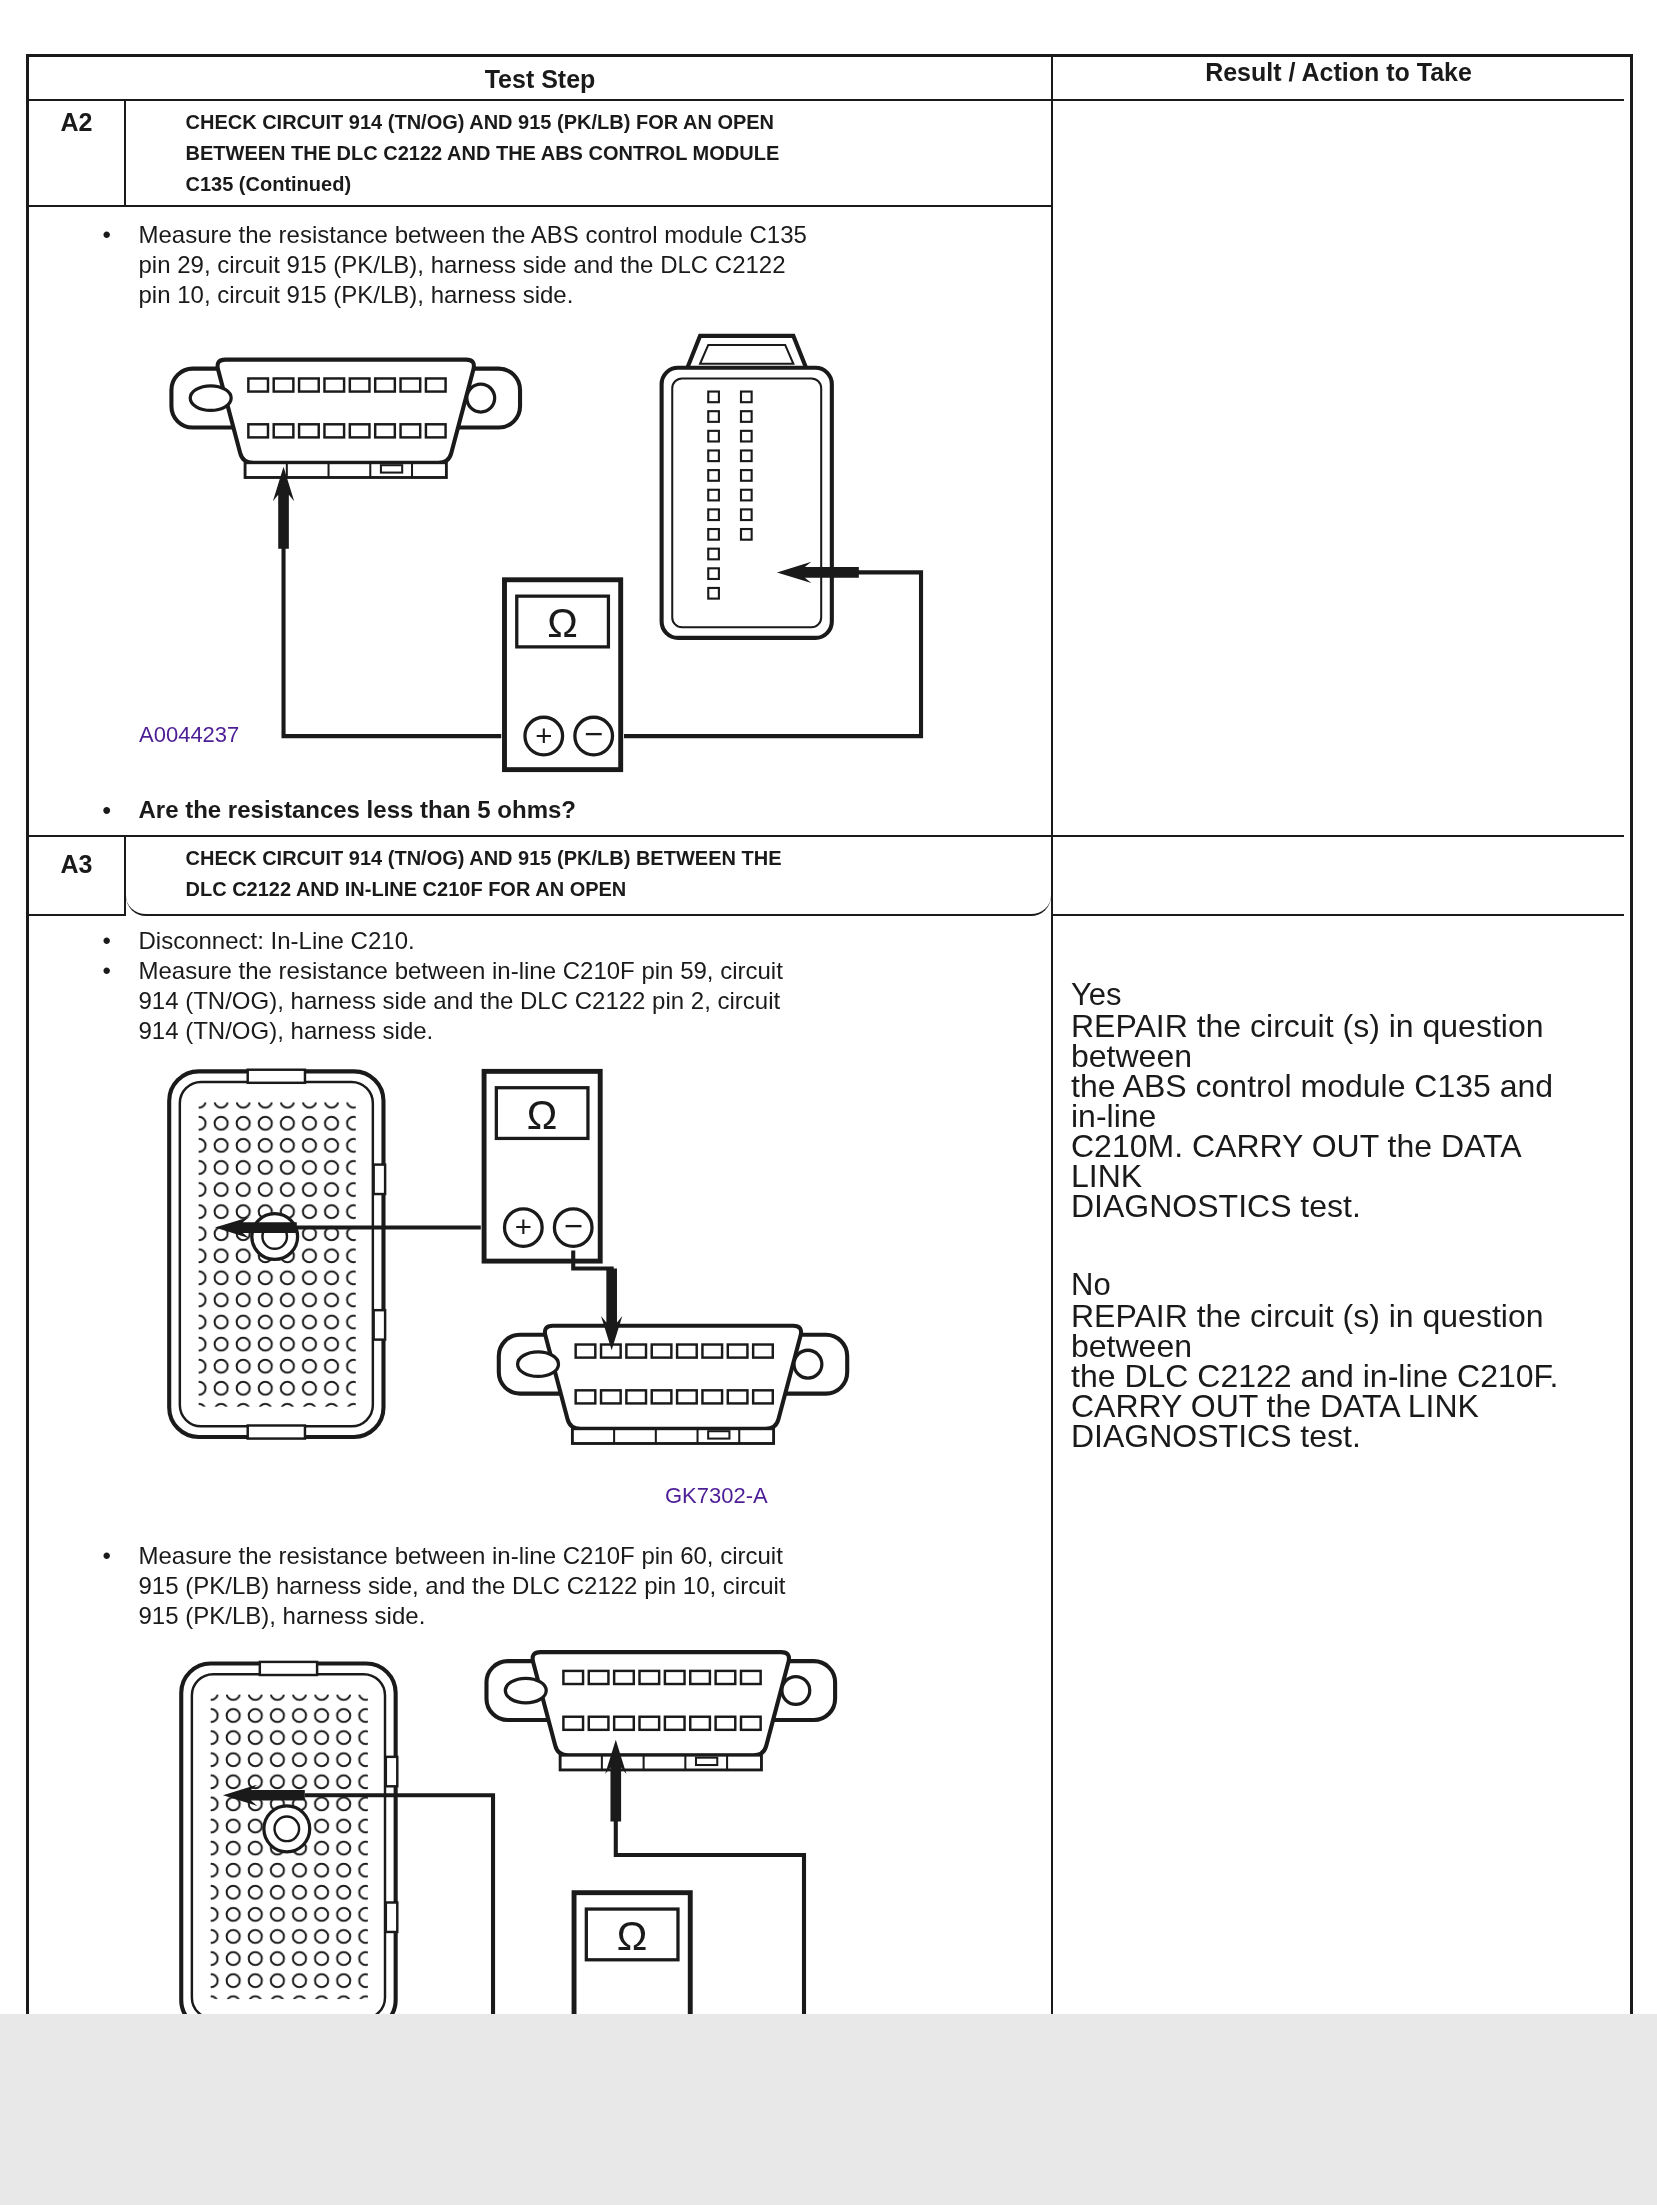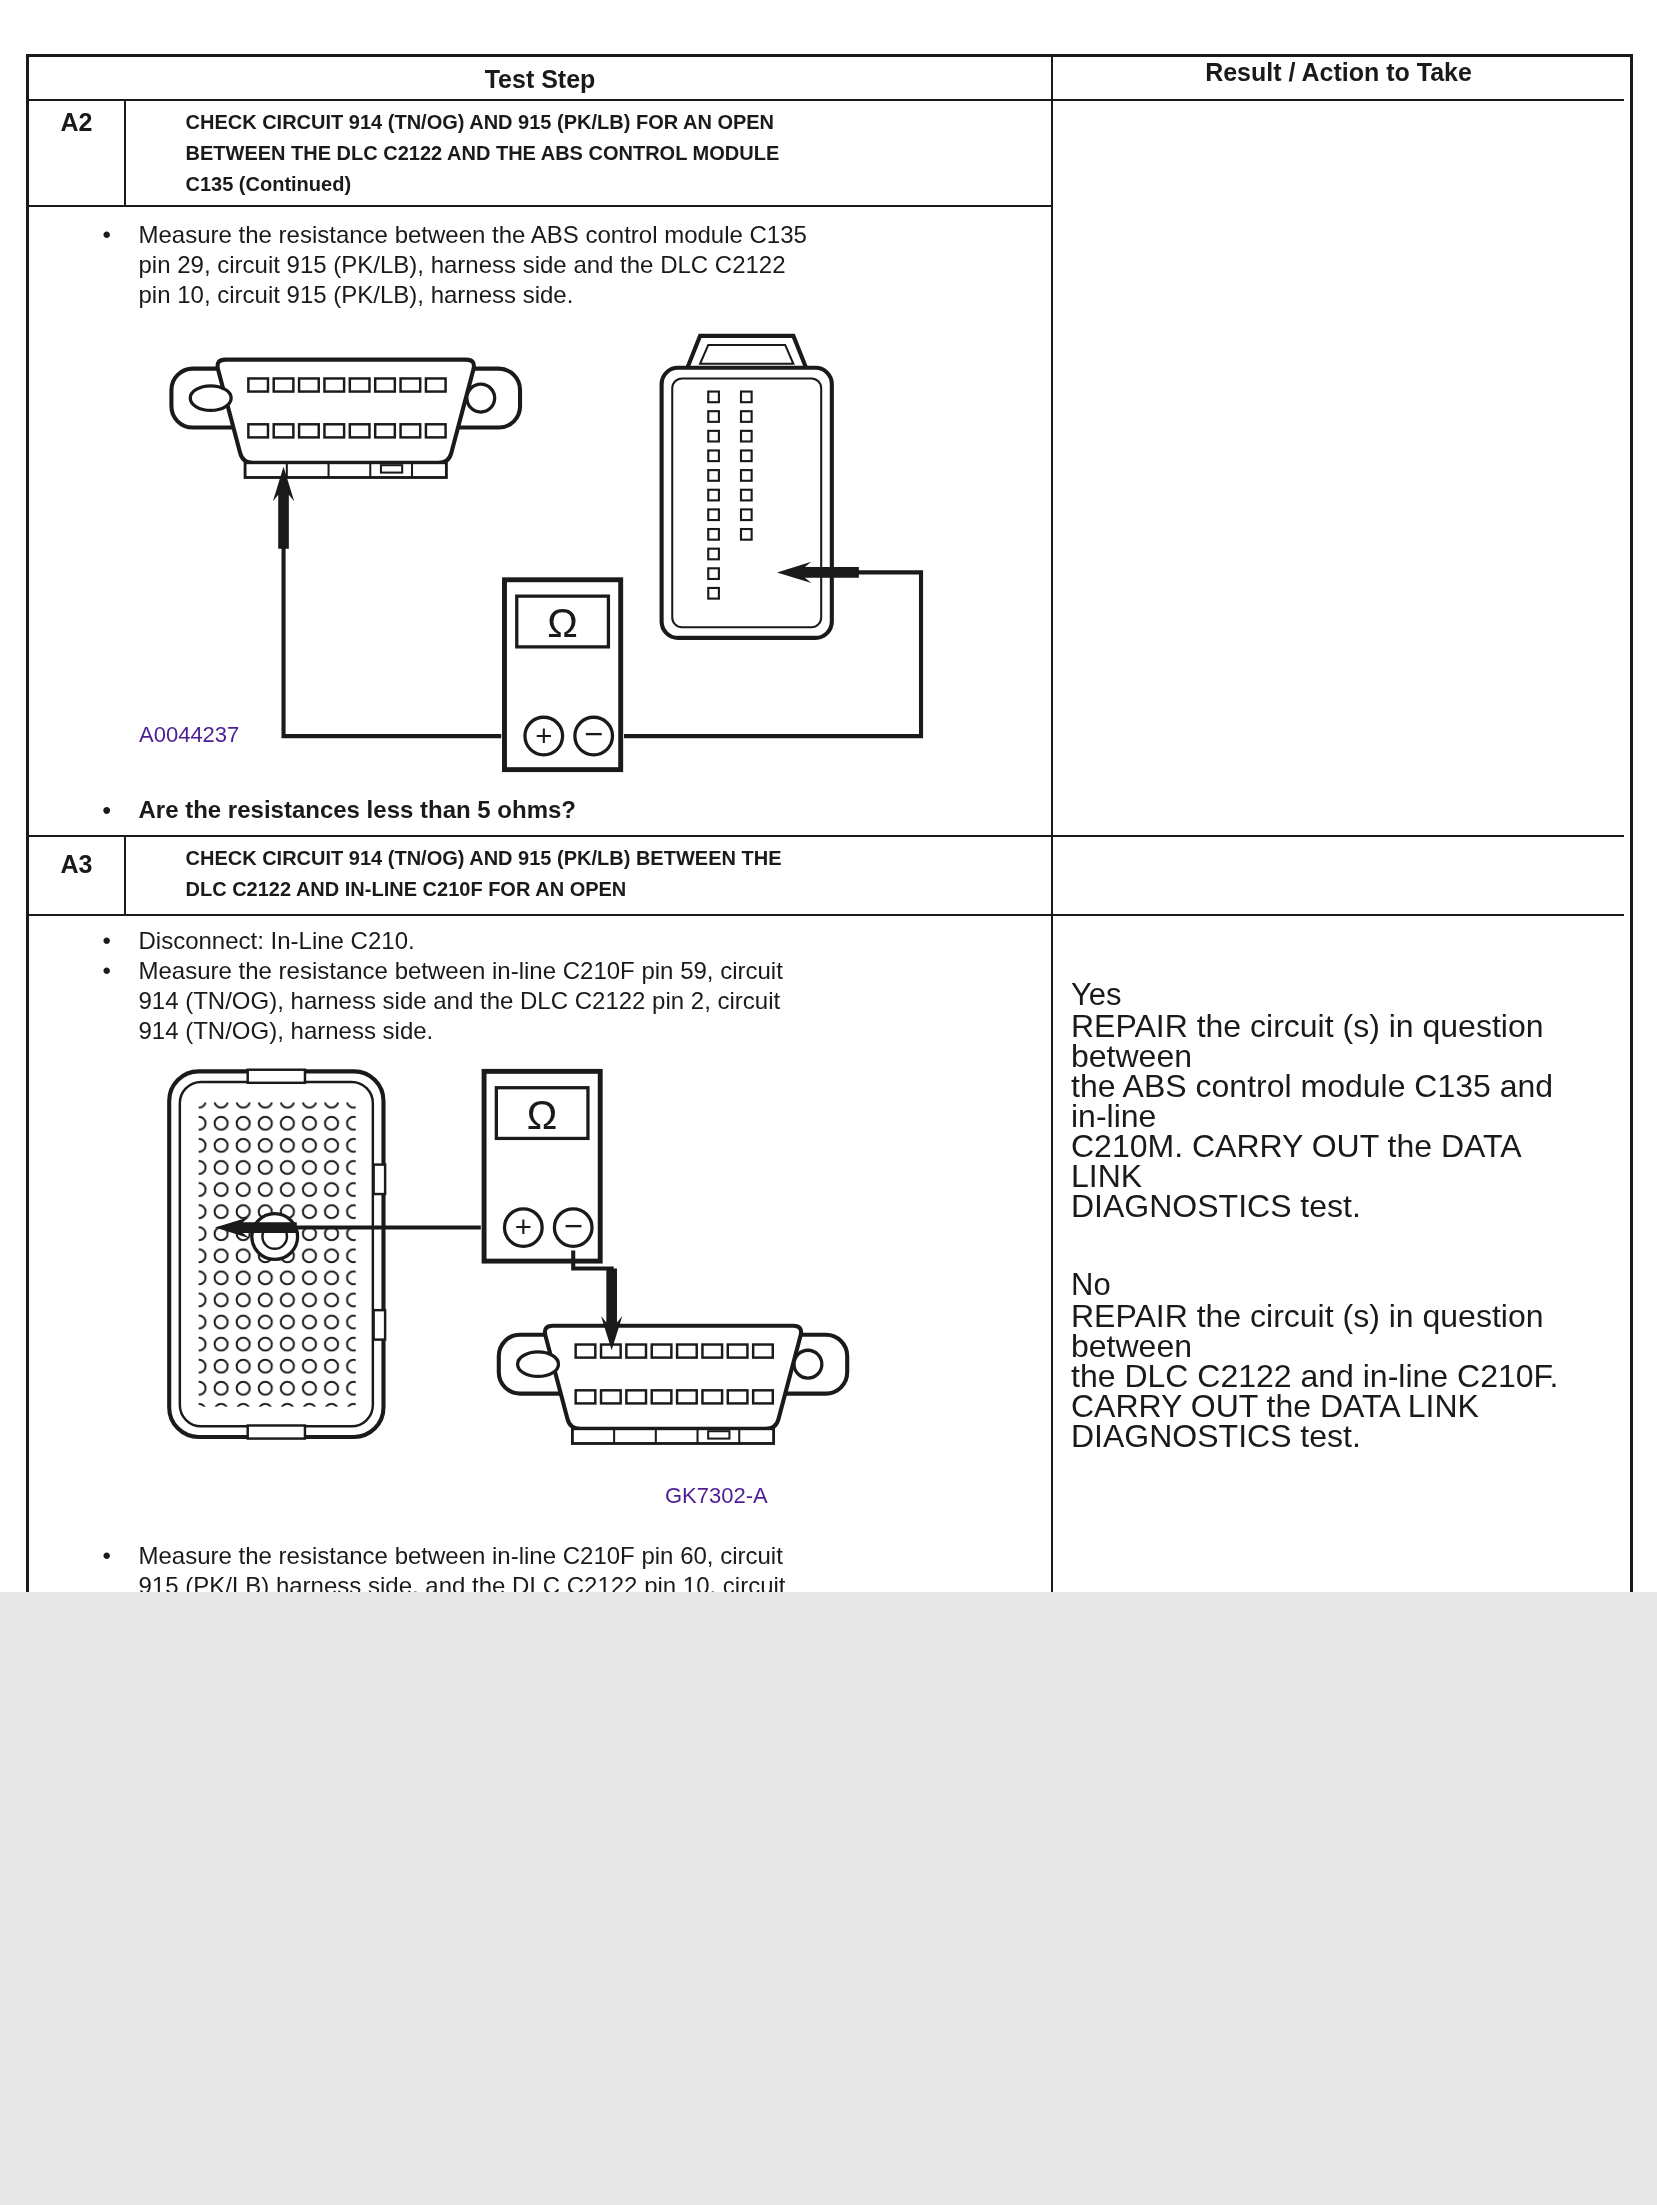--- a/index.html
+++ b/index.html
@@ -1,17 +1,17 @@
 <!DOCTYPE html>
 <html style="font-size:13px"><head>
 <meta charset="utf-8">
 <style>
   html,body { margin:0; padding:0; background:#e8e8e8; }
   .page {
-    position:relative; width:1658px; height:1592px; background:#ffffff;
+    position:relative; width:1658px; height:2014px; background:#ffffff;
     font-family:"Liberation Sans","DejaVu Sans",sans-serif; color:#1a1a1a;
     overflow:hidden;
   }
   .ptable {
     position:absolute; left:26px; top:54px; width:1601px; height:2068px;
     border:3.3px solid #1a1a1a; background:#fff;
     display:grid;
     grid-template-columns:97px 925px 573px;
     grid-template-rows:44px 106px 630px 79px 1fr;
   }
@@ -19,21 +19,21 @@
   .bb { border-bottom:2.5px solid #1a1a1a; }
   .bl { border-left:2.5px solid #1a1a1a; }
   .br { border-right:2.5px solid #1a1a1a; }
   .h-left  { grid-area:1/1/2/3; text-align:center; font-weight:bold; font-size:25px; padding-top:8.2px; }
   .h-right { grid-area:1/3/2/4; text-align:center; font-weight:bold; font-size:25px; padding-top:1px; }
   .a2-num   { grid-area:2/1/3/2; text-align:center; font-weight:bold; font-size:25px; padding-top:7.4px; }
   .a2-title { grid-area:2/2/3/3; }
   .a2-res   { grid-area:2/3/4/4; }
   .a2-body  { grid-area:3/1/4/3; padding:13px 0 0 67px; }
   .a3-num   { grid-area:4/1/5/2; text-align:center; font-weight:bold; font-size:25px; padding-top:13px; }
-  .a3-title { grid-area:4/2/5/3; }
+  .a3-title { grid-area:4/2/5/3;border-radius:20px; }
   .a3-spacer{ grid-area:4/3/5/4; }
   .a3-body  { grid-area:5/1/6/3; padding:9.8px 0 0 67px; }
   .a3-res   { grid-area:5/3/6/4; padding:14.7px 14.7px 0 18px; }
   .titletext { font-weight:bold; font-size:20px; line-height:31px; padding:5.7px 9.8px 0 11.5px; white-space:pre-line;margin-left:48px; }
   .brow { display:flex; align-items:flex-start; }
   .blt  { width:36px; padding-left:6.5px; font-size:24px; line-height:30px; flex:none; }
   .btxt { font-size:24px; line-height:30px; white-space:pre-line; width:819px; }
   .qrow { margin-top:18px; font-weight:bold; }
   .qrow .btxt { font-weight:bold; }
   .fig { position:relative; width:925px; }

